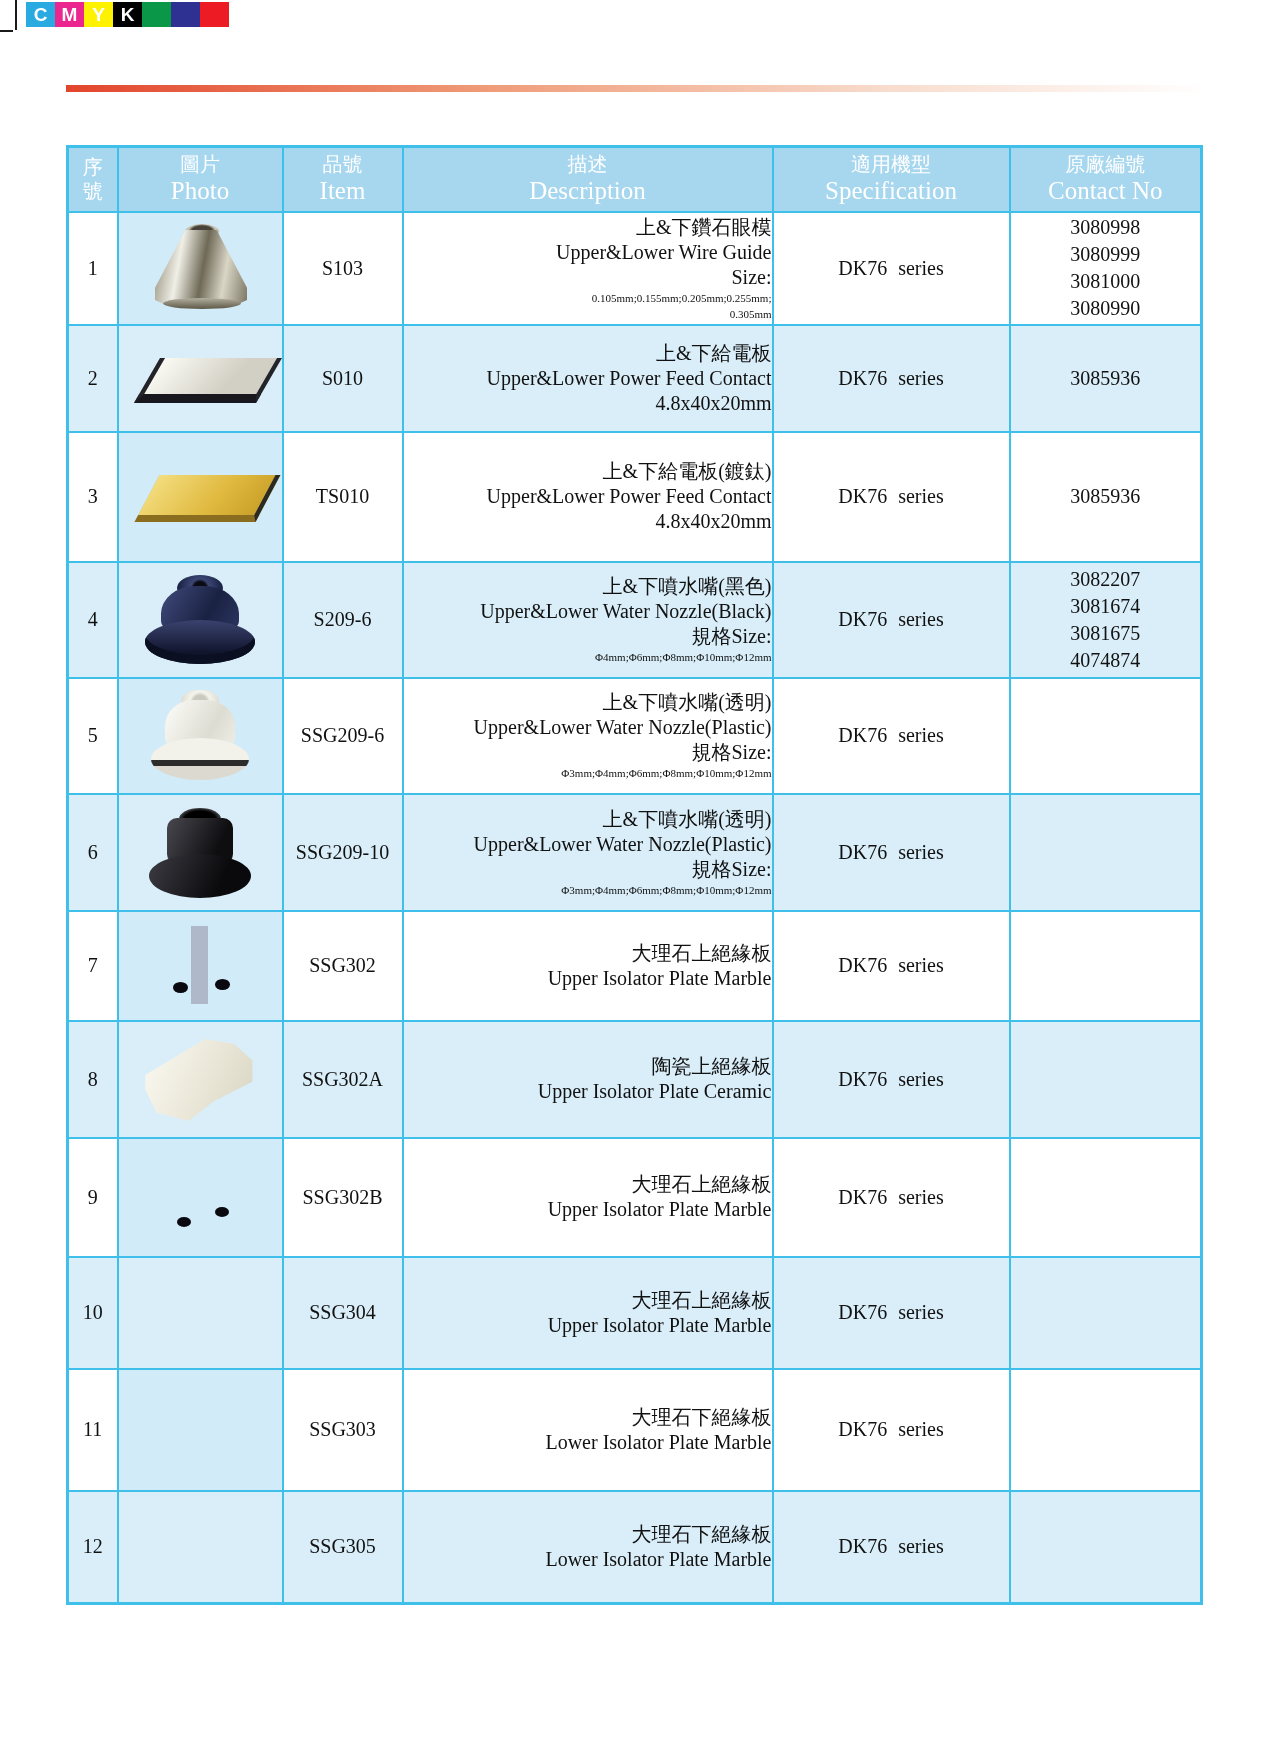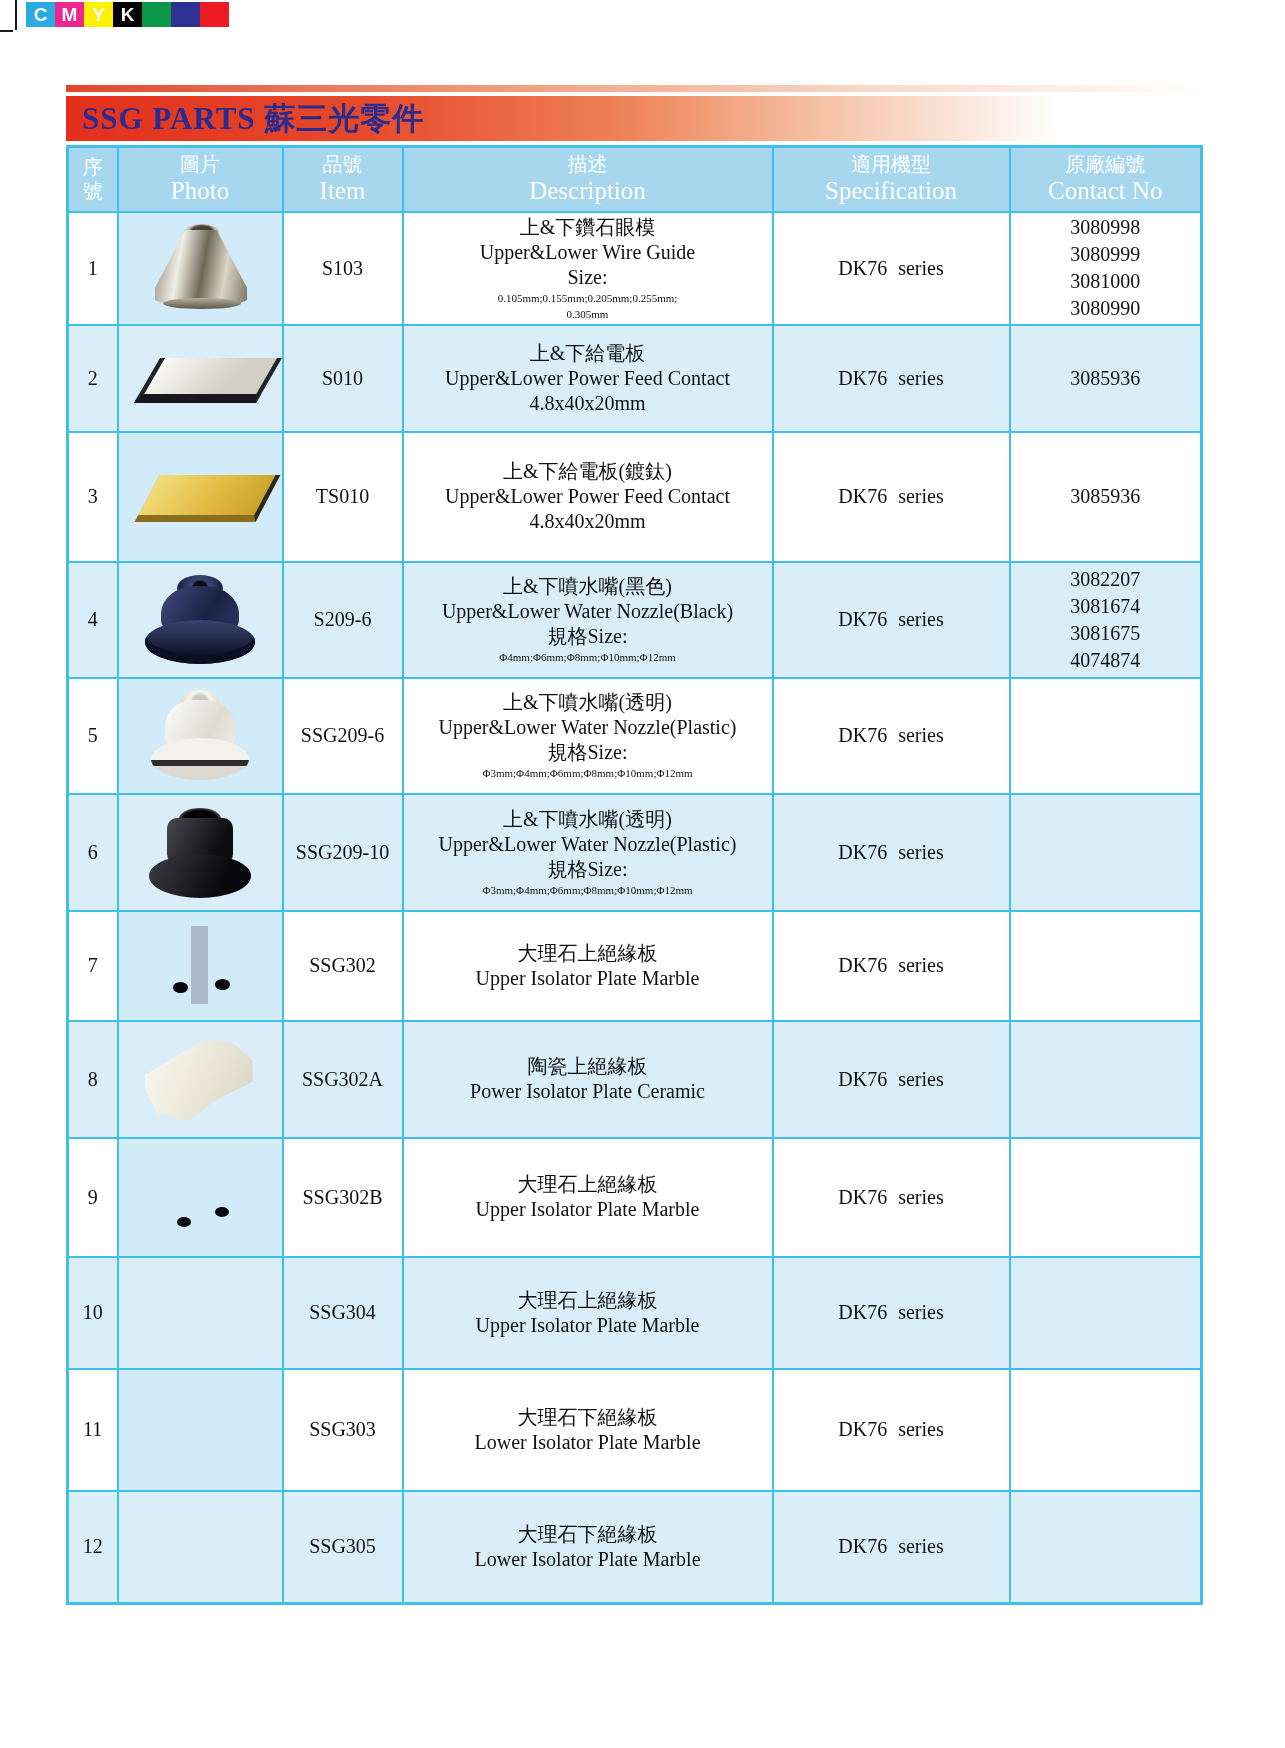--- a/index.html
+++ b/index.html
@@ -33,21 +33,21 @@
   th .h-en{font-size:25px;}
   tbody td{font-size:20px;text-align:center;}
   tbody tr:nth-child(even) td{background:var(--altbg);}
   tbody td.photo-cell{background:var(--photobg);}
   tbody tr:nth-child(1){height:113px;} tbody tr:nth-child(2){height:107px;}
   tbody tr:nth-child(3){height:130px;} tbody tr:nth-child(4){height:116px;}
   tbody tr:nth-child(5){height:116px;} tbody tr:nth-child(6){height:117px;}
   tbody tr:nth-child(7){height:110px;} tbody tr:nth-child(8){height:117px;}
   tbody tr:nth-child(9){height:119px;} tbody tr:nth-child(10){height:112px;}
   tbody tr:nth-child(11){height:122px;} tbody tr:nth-child(12){height:113px;}
-  td.desc-cell{text-align:center;padding-left:30px;padding-right:6px;}
+  td.desc-cell{text-align:right;padding-left:30px;padding-right:6px;}
   .desc-line{font-size:20px;line-height:25px;}
   .desc-small{font-size:11px;line-height:16px;}
   td.spec-cell{word-spacing:6px;}
   .orig-line{font-size:20px;line-height:27px;}
 
   
   .footer{position:absolute;left:66px;top:1648px;width:1134px;text-align:center;
           font-family:"DejaVu Sans Mono",monospace;font-size:16px;color:#111;}
 
   
@@ -131,23 +131,20 @@
       <span class="cmyk-sq" style="background: rgb(41, 171, 226);">C</span>
       <span class="cmyk-sq" style="background: rgb(236, 38, 143);">M</span>
       <span class="cmyk-sq" style="background: rgb(255, 242, 0);">Y</span>
       <span class="cmyk-sq" style="background: rgb(0, 0, 0);">K</span>
       <span class="cmyk-sq" style="background: rgb(10, 151, 72);"></span>
       <span class="cmyk-sq" style="background: rgb(46, 49, 146);"></span>
       <span class="cmyk-sq" style="background: rgb(237, 28, 36);"></span>
     </div>
 
   <div class="title-stripe"></div>
-  <div class="title-bar">
-    <h1>SSG PARTS 蘇三光零件</h1>
-  </div>
 
   <table class="parts">
     <colgroup>
       <col class="c-no">
         <col class="c-photo">
         <col class="c-item">
       <col class="c-desc">
         <col class="c-spec">
         <col class="c-orig">
     </colgroup>
@@ -329,21 +326,21 @@
           <td class="photo-cell">
             <div class="photo ceramic-block-white">
               <i class="p1"></i>
               <i class="p2"></i>
               <i class="p3"></i>
             </div>
           </td>
           <td class="item-cell">SSG302A</td>
           <td class="desc-cell">
             <div class="desc-line">陶瓷上絕緣板</div>
-            <div class="desc-line">Power Isolator Plate Ceramic</div>
+            <div class="desc-line">Upper Isolator Plate Ceramic</div>
           </td>
           <td class="spec-cell">DK76 series</td>
           <td class="orig-cell"></td>
         </tr>
         <tr>
           <td class="no-cell">9</td>
           <td class="photo-cell">
             <div class="photo marble-block-corner">
               <i class="p1"></i>
               <i class="p2"></i>

